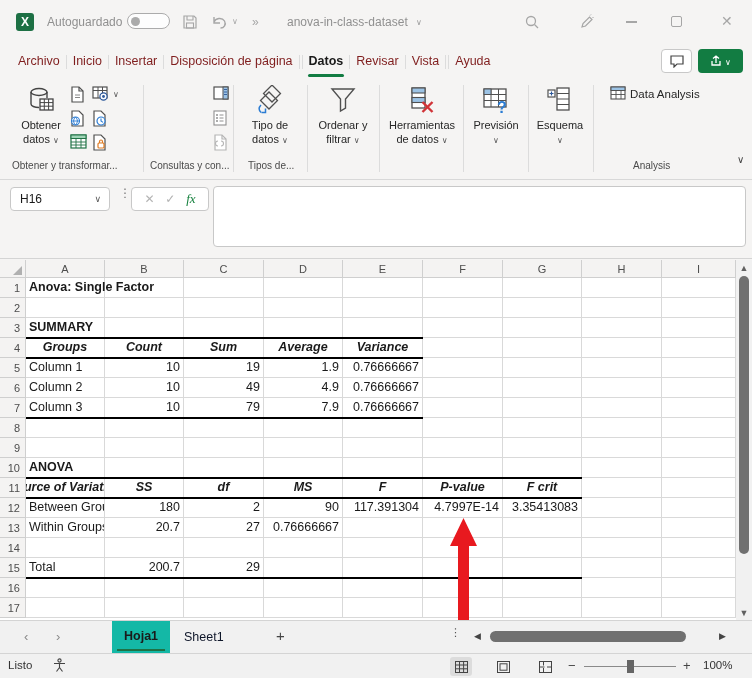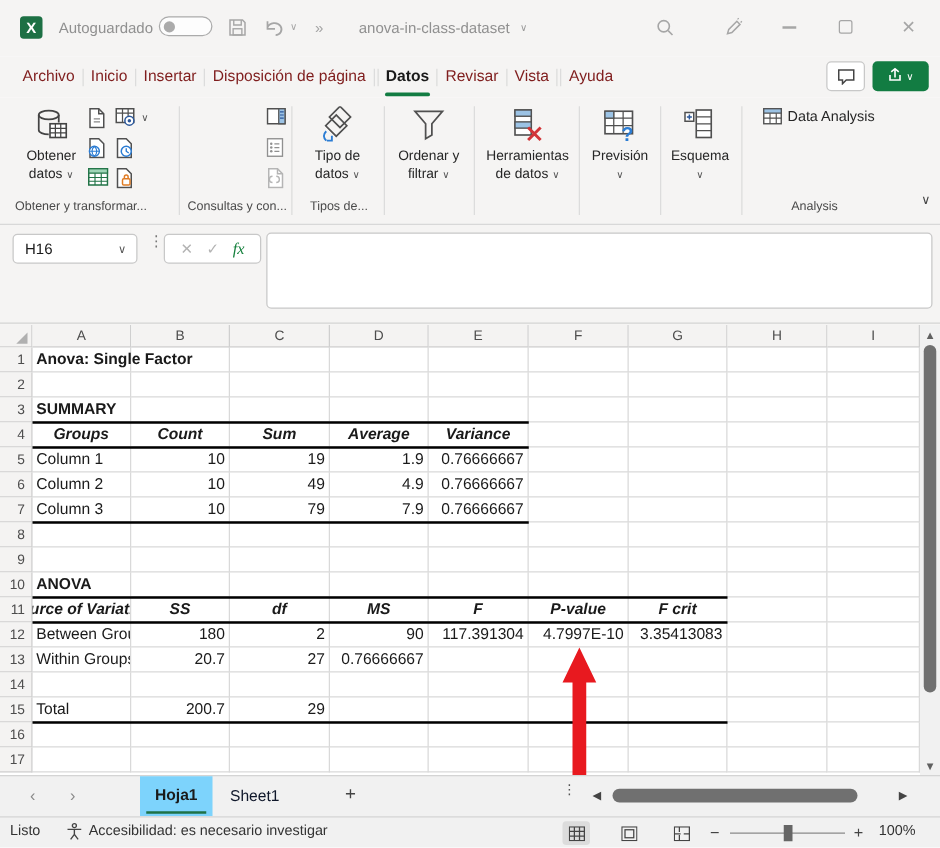--- a/index.html
+++ b/index.html
@@ -48,21 +48,21 @@
 .cell.ar{text-align:right}
 .cell.ac{text-align:center}
 .cell.ac.clip{display:flex;justify-content:center;padding:0}
 .tborder{position:absolute;height:2px;background:#000}
 
 #vscroll{left:736px;top:260px;width:16px;height:360px;background:#f1f1f1}
 #vthumb{position:absolute;left:3px;top:16px;width:10px;height:278px;background:#707070;border-radius:5px}
 .arr{color:#606060;font-size:9px;text-align:center;width:16px;position:absolute}
 
 #sheetbar{left:0;top:620px;width:752px;height:33px;background:#f1f1f1;border-top:1px solid #d4d4d4}
-#tab-active{position:absolute;left:112px;top:0;height:32px;background:#7dd3fc;padding:0 12px;line-height:30px;font-weight:bold;font-size:12.5px;color:#1a1a1a}
+#tab-active{position:absolute;left:112px;top:0;height:32px;background:#14b8a6;padding:0 12px;line-height:30px;font-weight:bold;font-size:12.5px;color:#1a1a1a}
 #tab-underline{position:absolute;left:5px;right:5px;bottom:2px;height:2px;background:#1e7145}
 #tab-other{position:absolute;left:170px;top:0;height:32px;padding:0 14px;line-height:32px;font-size:12.5px;color:#0f172a}
 #hscroll-thumb{position:absolute;left:490px;top:10px;width:196px;height:11px;background:#707070;border-radius:6px}
 
 #statusbar{left:0;top:653px;width:752px;height:25px;background:#f1f1f1;border-top:1px solid #d4d4d4;font-size:11.5px;color:#333}
 .viewbtn{position:absolute;top:3px;width:22px;height:19px;display:flex;align-items:center;justify-content:center}
 #zoomtrack{position:absolute;left:584px;top:12px;width:92px;height:1px;background:#8a8a8a}
 #zoomthumb{position:absolute;left:627px;top:6px;width:7px;height:13px;background:#666}
 #redarrow{left:446px;top:516px;pointer-events:none}
 </style>
@@ -424,21 +424,21 @@
     <div class="cell i ac">P-value</div>
     <div class="cell i ac">F crit</div>
     <div class="cell"></div>
     <div class="cell"></div>
     <div class="hd rn">12</div>
     <div class="cell clip">Between Groups</div>
     <div class="cell ar">180</div>
     <div class="cell ar">2</div>
     <div class="cell ar">90</div>
     <div class="cell ar">117.391304</div>
-    <div class="cell ar">4.7997E-10</div>
+    <div class="cell ar">4.7997E-14</div>
     <div class="cell ar">3.35413083</div>
     <div class="cell"></div>
     <div class="cell"></div>
     <div class="hd rn">13</div>
     <div class="cell clip">Within Groups</div>
     <div class="cell ar">20.7</div>
     <div class="cell ar">27</div>
     <div class="cell ar">0.76666667</div>
     <div class="cell"></div>
     <div class="cell"></div>
@@ -517,21 +517,20 @@
 </div>
 
 <div class="abs" id="statusbar">
   <div class="abs" style="left:8px;top:5px">Listo</div>
   <div class="abs" style="left:52px;top:4px">
     <svg width="15" height="15" viewBox="0 0 15 15">
         <circle cx="7.5" cy="2.5" r="1.6" fill="none" stroke="#444" stroke-width="1.1"></circle>
         <path d="M2 5.5 h11 M7.5 5.5 v4 M7.5 9.5 l-3 4 M7.5 9.5 l3 4" fill="none" stroke="#444" stroke-width="1.1"></path>
       </svg>
   </div>
-  <div class="abs" style="left:71px;top:5px">Accesibilidad: es necesario investigar</div>
   <div class="viewbtn" style="left:450px;background:#dcdcdc;border-radius:3px">
     <svg width="13" height="12" viewBox="0 0 13 12">
         <rect x="0.5" y="0.5" width="12" height="11" fill="none" stroke="#444"></rect>
         <path d="M0.5 4 h12 M0.5 7.8 h12 M4.5 0.5 v11 M8.6 0.5 v11" stroke="#444" stroke-width="1"></path>
       </svg>
   </div>
   <div class="viewbtn" style="left:492px">
     <svg width="13" height="12" viewBox="0 0 13 12">
         <rect x="0.5" y="0.5" width="12" height="11" fill="none" stroke="#444"></rect>
         <rect x="3" y="2.8" width="7" height="6.4" fill="none" stroke="#444"></rect>

